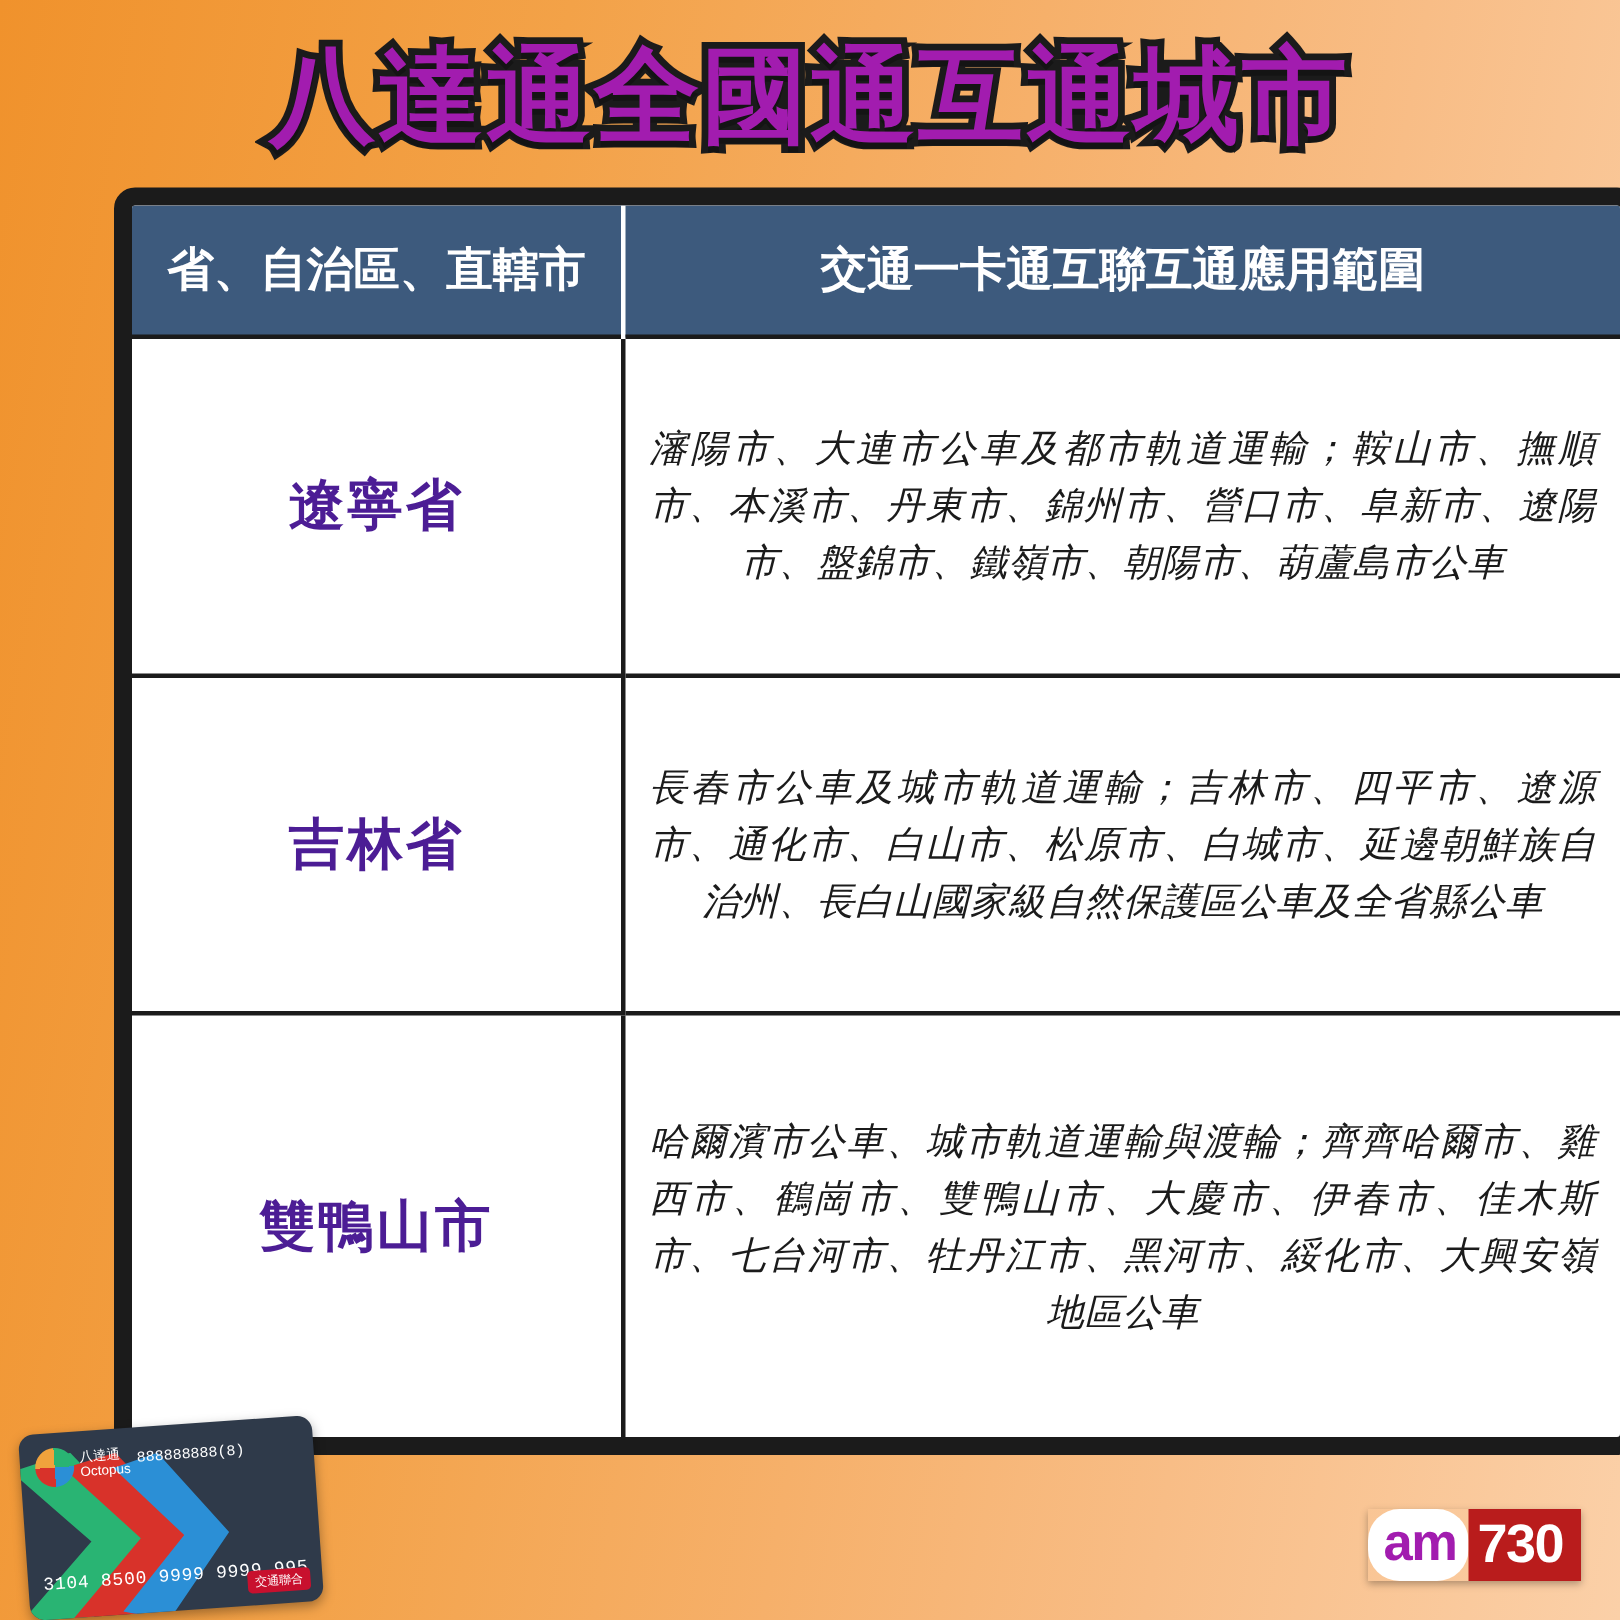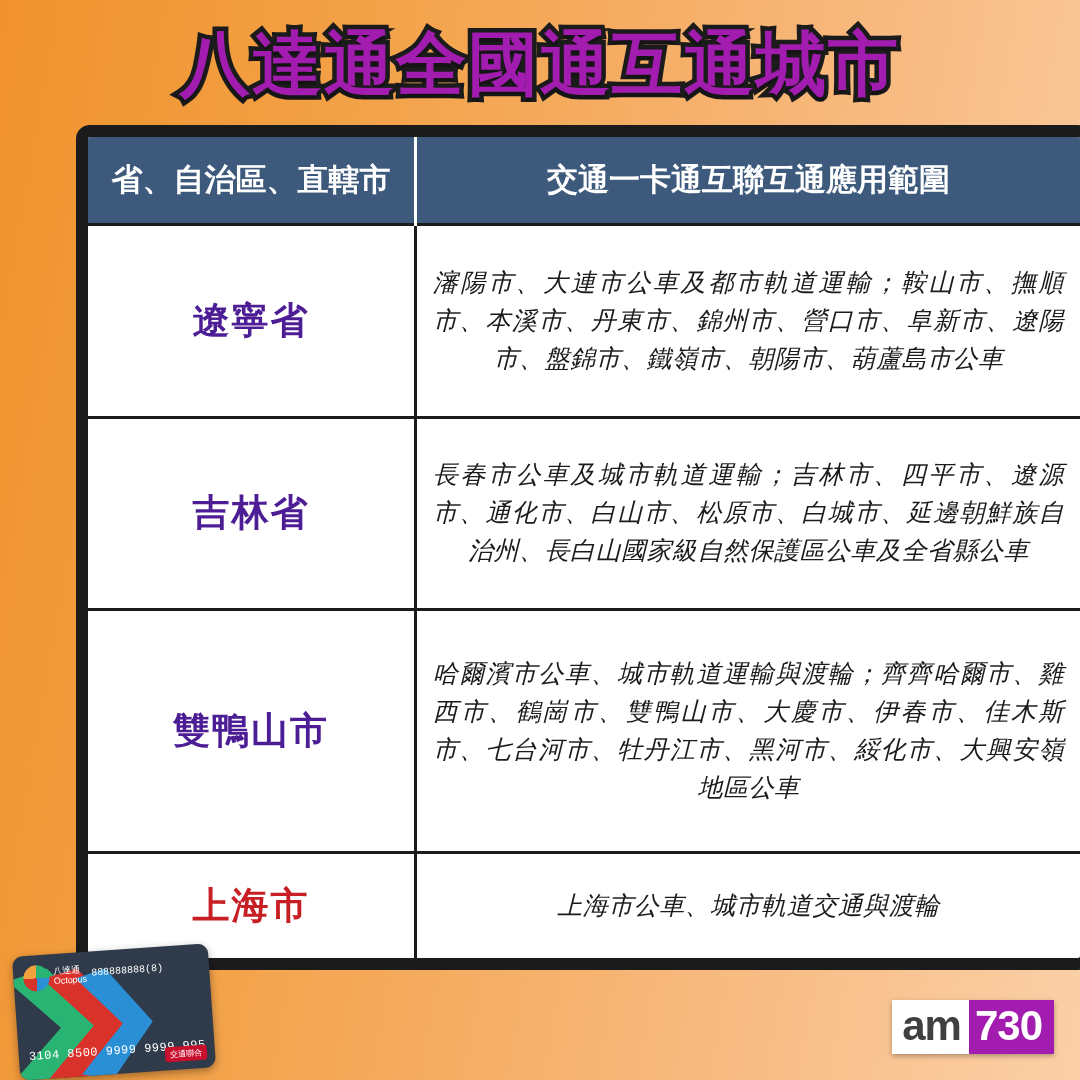--- a/index.html
+++ b/index.html
@@ -150,30 +150,30 @@
 
   
   #am730 {
     position: absolute;
     right: 26px; bottom: 26px;
     display: flex; align-items: stretch;
     z-index: 6;
     box-shadow: 0 2px 5px rgba(0,0,0,0.3);
   }
   #am730 .am {
-    background: #ffffff; color: #404040;
-    font-weight: bold; font-size: 42px;
+    background: #ffffff; color: #a21caf;
+    font-weight: bold; font-size: 35px;
     padding: 2px 8px 4px 10px;
     font-family: "Liberation Sans", sans-serif;
     letter-spacing: -1px;
-    display: flex; align-items: center;
+    display: flex; align-items: center; border-radius: 21px;
   }
   #am730 .n730 {
-    background: #a21caf; color: #ffffff;
-    font-weight: bold; font-size: 42px;
+    background: #b91c1c; color: #ffffff;
+    font-weight: bold; font-size: 36px;
     padding: 2px 12px 4px 6px;
     font-family: "Liberation Sans", sans-serif;
     letter-spacing: -1px;
     display: flex; align-items: center;
   }
 </style>
 </head>
 <body>
 
 <div id="title-wrap">
@@ -197,24 +197,20 @@
         <td class="province">遼寧省</td>
         <td class="scope">瀋陽市、大連市公車及都市軌道運輸；鞍山市、撫順市、本溪市、丹東市、錦州市、營口市、阜新市、遼陽市、盤錦市、鐵嶺市、朝陽市、葫蘆島市公車</td>
       </tr>
       <tr>
         <td class="province">吉林省</td>
         <td class="scope">長春市公車及城市軌道運輸；吉林市、四平市、遼源市、通化市、白山市、松原市、白城市、延邊朝鮮族自治州、長白山國家級自然保護區公車及全省縣公車</td>
       </tr>
       <tr>
         <td class="province">雙鴨山市</td>
         <td class="scope">哈爾濱市公車、城市軌道運輸與渡輪；齊齊哈爾市、雞西市、鶴崗市、雙鴨山市、大慶市、伊春市、佳木斯市、七台河市、牡丹江市、黑河市、綏化市、大興安嶺地區公車</td>
-      </tr>
-      <tr>
-        <td class="province highlight">上海市</td>
-        <td class="scope center">上海市公車、城市軌道交通與渡輪</td>
       </tr>
     </tbody>
   </table>
 </div>
 
 <div id="octopus-card">
   <svg id="oct-chev" viewBox="0 0 150 120">
     <polygon points="0,10 40,0 90,60 40,120 0,110 50,60" fill="#29b473"></polygon>
     <polygon points="35,10 70,2 118,60 70,118 35,110 83,60" fill="#d8322a"></polygon>
     <polygon points="68,12 98,4 142,60 98,116 68,108 112,60" fill="#2b8fd6"></polygon>

